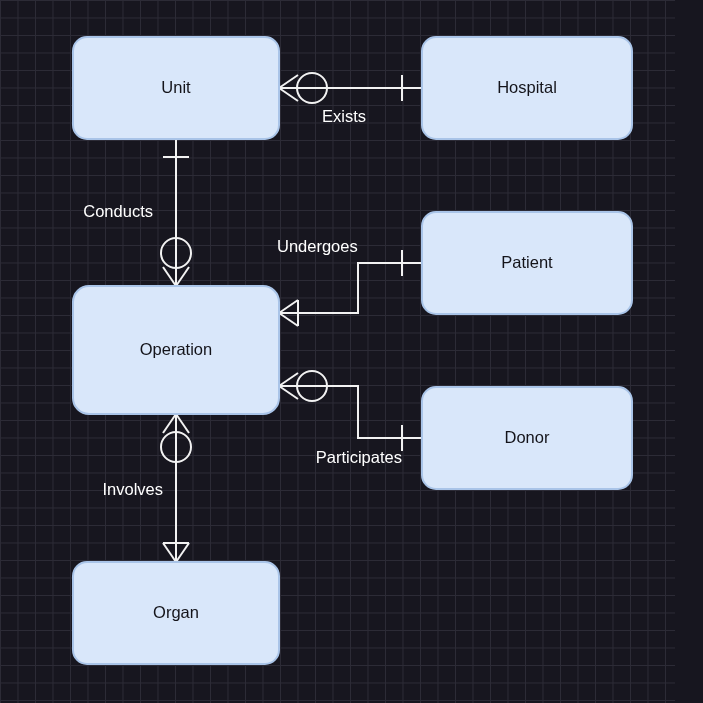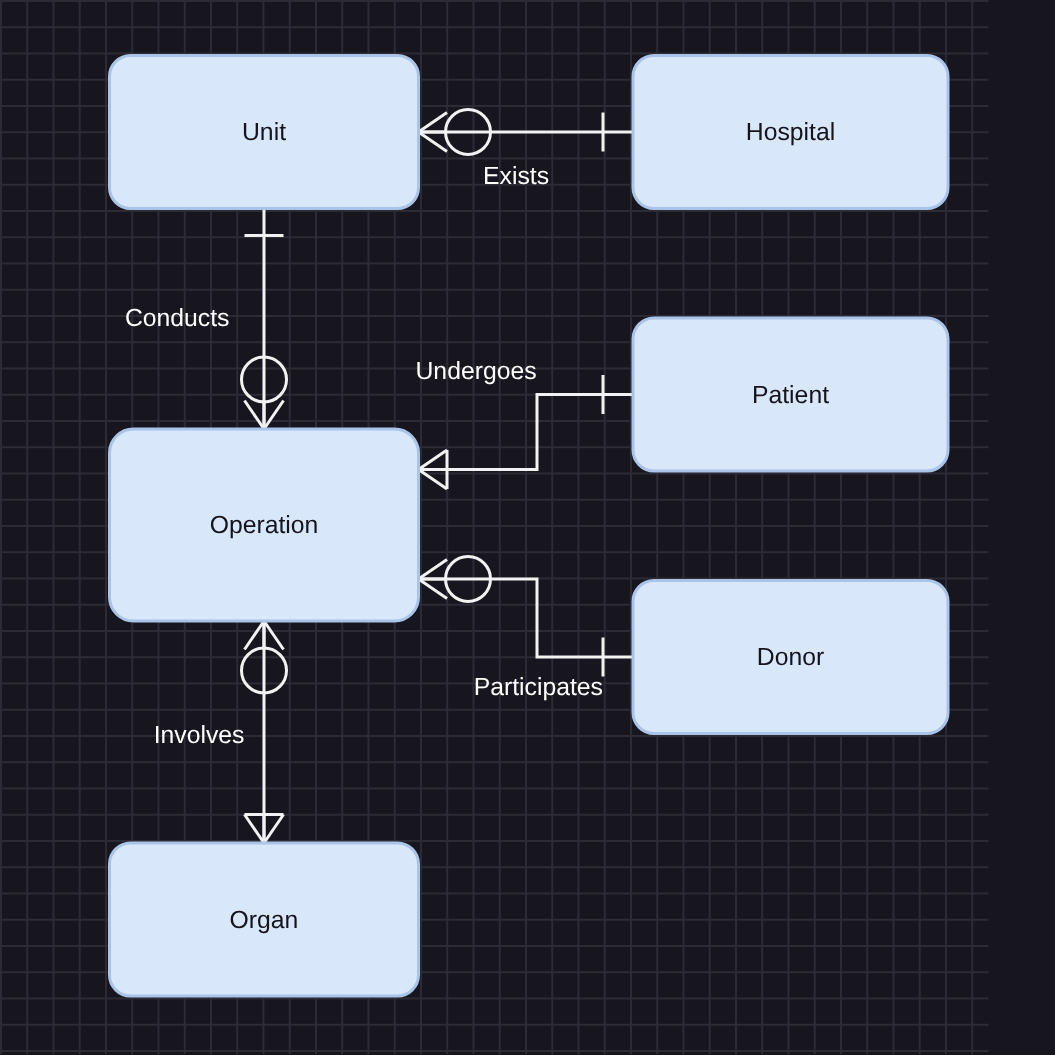--- a/index.html
+++ b/index.html
@@ -9,20 +9,21 @@
   }
   body {
     font-family: "Liberation Sans", sans-serif;
   }
   #canvas-wrap {
     position: relative;
     width: 659px;
     height: 703px;
     overflow: hidden;
     background-color: #17161f;
+    padding-left: 16px;
   }
   #grid-layer {
     position: absolute;
     left: 0; top: 0;
     width: 703px;
     height: 703px;
   }
   #diagram-svg {
     position: absolute;
     left: 0; top: 0;

